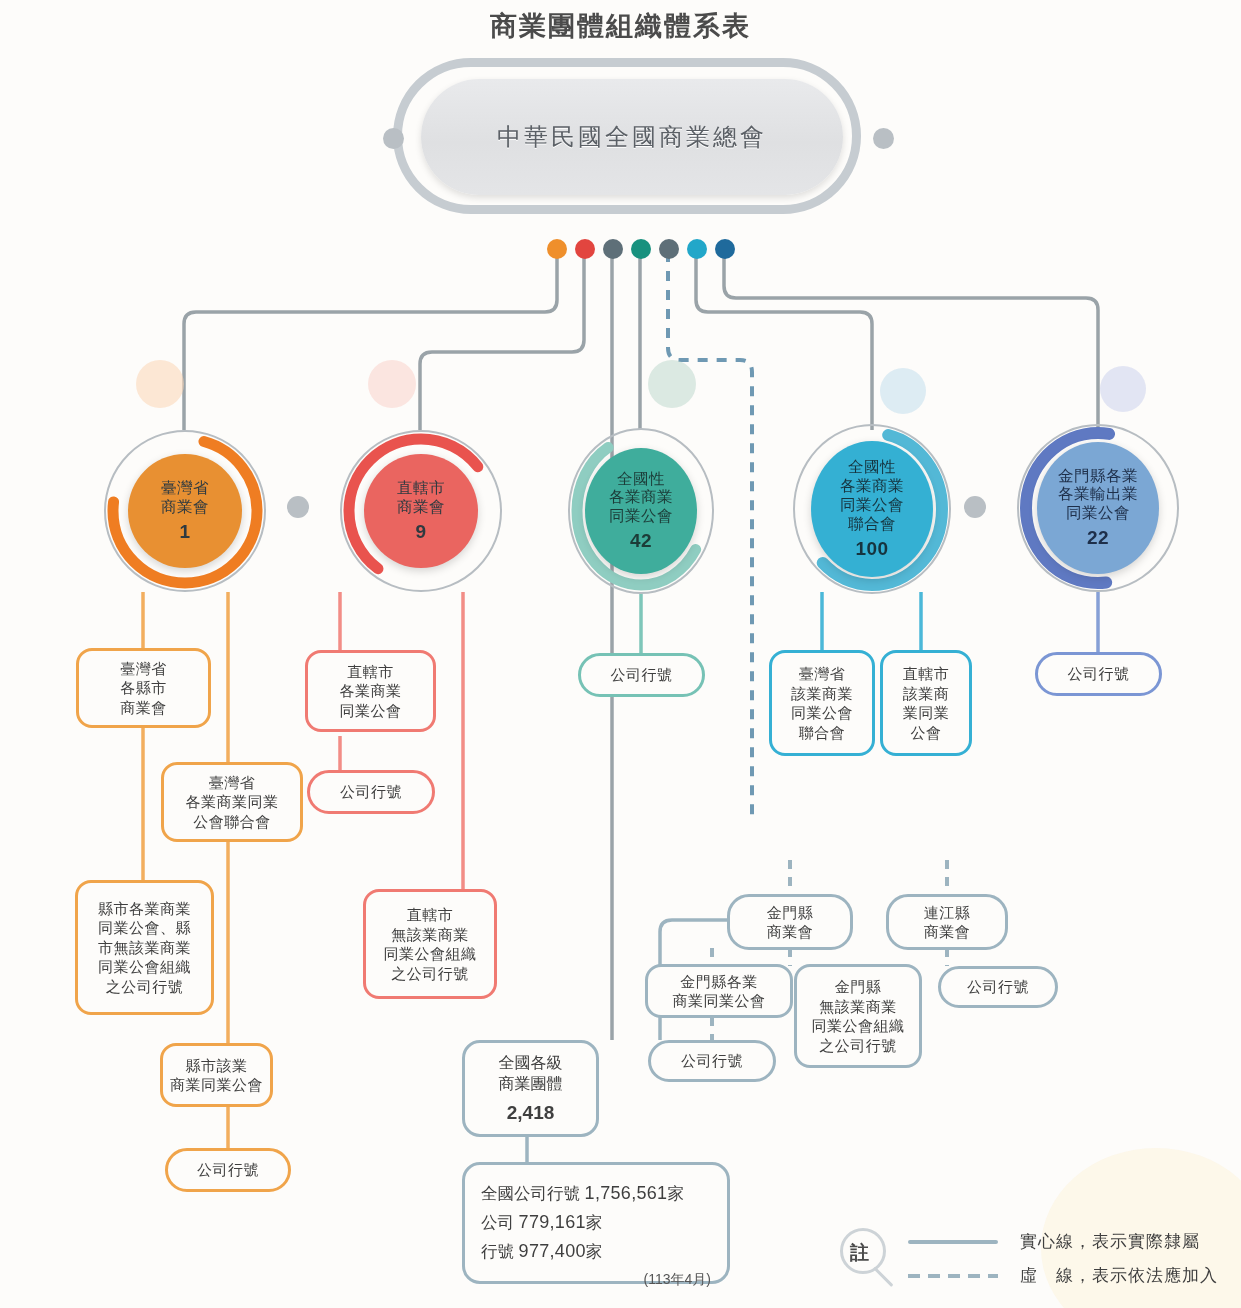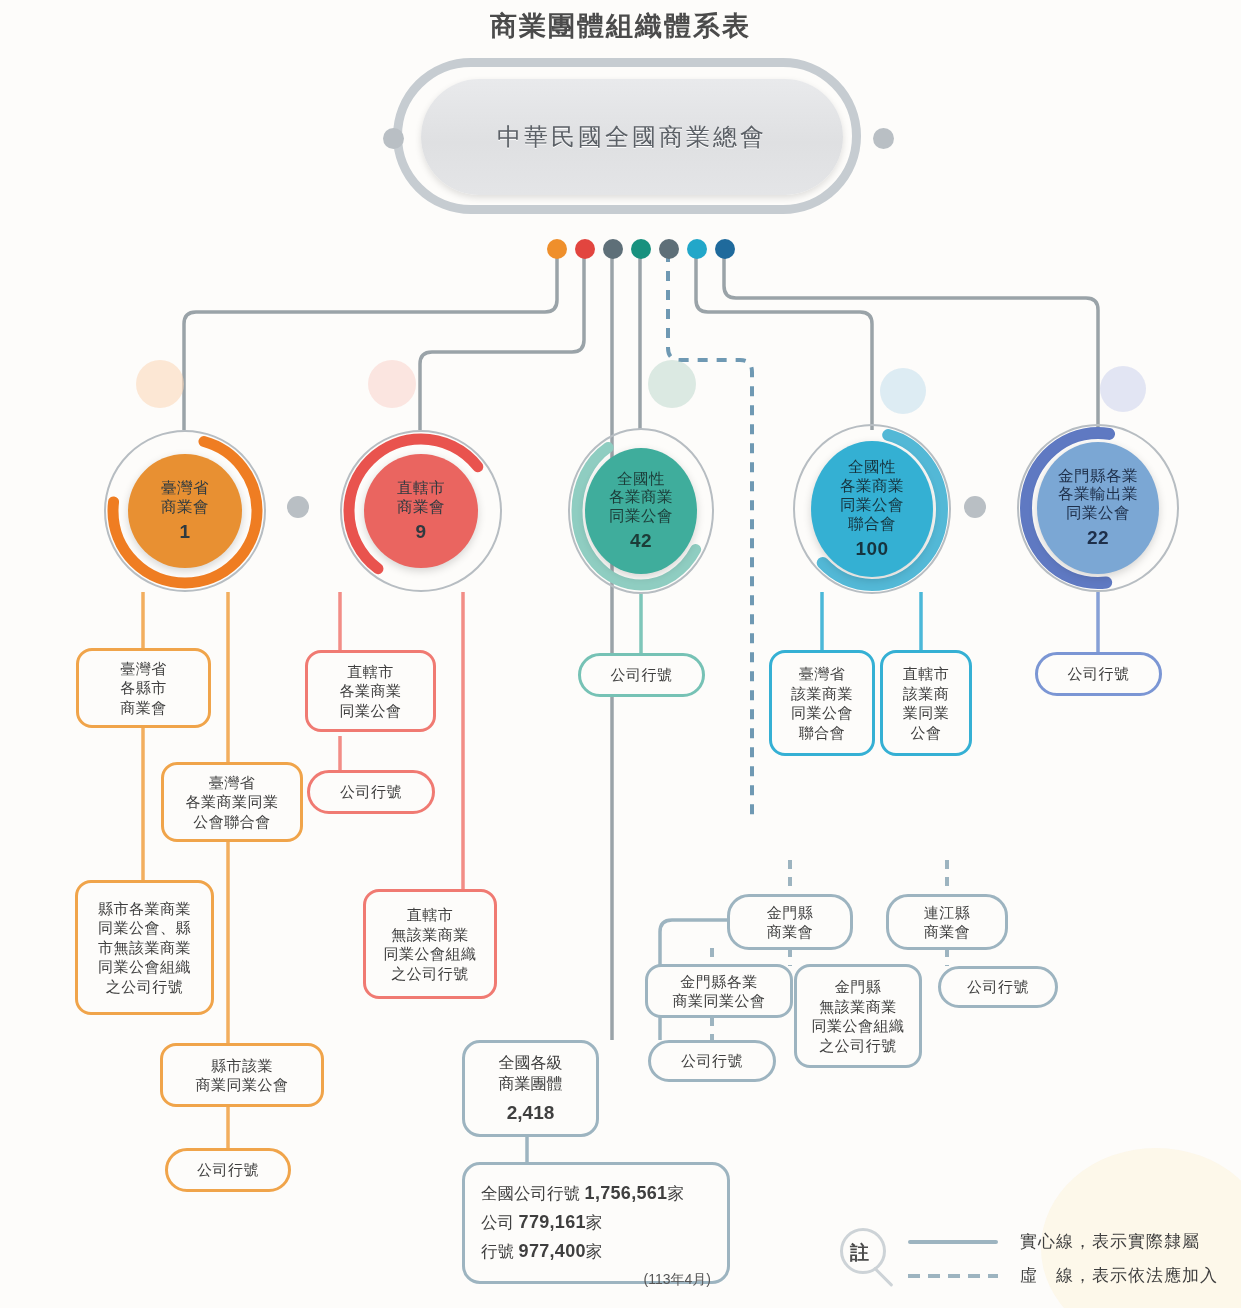--- a/index.html
+++ b/index.html
@@ -75,21 +75,21 @@
   .box.teal{border-color:#76c2b5;}
   .box.cyan{border-color:#35b0d4;}
   .box.blue{border-color:#7b96d4;}
   .box.slate{border-color:#9db4c0;}
 
   .sum-box{
     position:absolute;box-sizing:border-box;
     border:3px solid #9db4c0;border-radius:18px;background:#fdfcfa;
     padding:14px 16px 10px 16px;font-size:16.5px;line-height:1.62;color:#3f3f3f;
   }
-  .sum-box .num{font-weight:bold;font-size:18px;letter-spacing:.3px;margin-top:25px;}
+  .sum-box .num{font-weight:normal;font-size:18px;letter-spacing:.3px;margin-top:25px;}
   .sum-box .asof{display:block;text-align:right;font-size:14px;color:#555;margin-top:2px;}
 
   .grp-box{
     position:absolute;box-sizing:border-box;
     border:3px solid #9db4c0;border-radius:18px;background:#fdfcfa;
     display:flex;flex-direction:column;align-items:center;justify-content:center;
     font-size:16px;line-height:1.32;color:#3f3f3f;
   }
   .grp-box .gct{font-weight:bold;font-size:19px;margin-top:6px;}
 
@@ -280,21 +280,21 @@
   <div class="box orange" style="left:161px;top:762px;width:142px;height:80px;white-space:pre-line;">臺灣省
 各業商業同業
 公會聯合會</div>
 
   <div class="box orange" style="left:75px;top:880px;width:139px;height:135px;white-space:pre-line;">縣市各業商業
 同業公會、縣
 市無該業商業
 同業公會組織
 之公司行號</div>
 
-  <div class="box orange" style="left:160px;top:1043px;width:164px;height:64px;white-space:pre-line;">縣市該業
+  <div class="box orange" style="left:160px;top:1043px;width:113px;height:64px;white-space:pre-line;">縣市該業
 商業同業公會</div>
 
   <div class="box orange pill" style="left:165px;top:1148px;width:126px;height:44px;">公司行號</div>
 
   <div class="box red" style="left:305px;top:650px;width:131px;height:82px;white-space:pre-line;">直轄市
 各業商業
 同業公會</div>
 
   <div class="box red pill" style="left:307px;top:770px;width:128px;height:44px;">公司行號</div>
 

